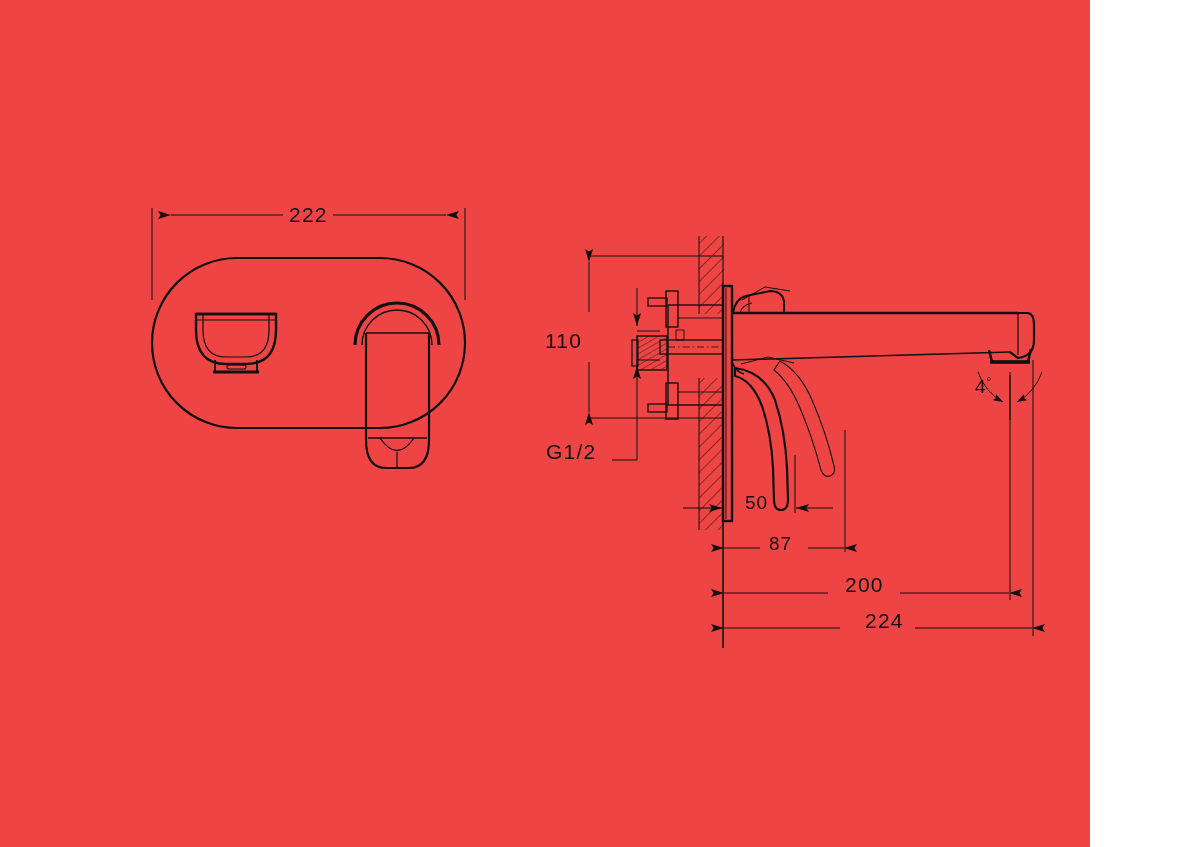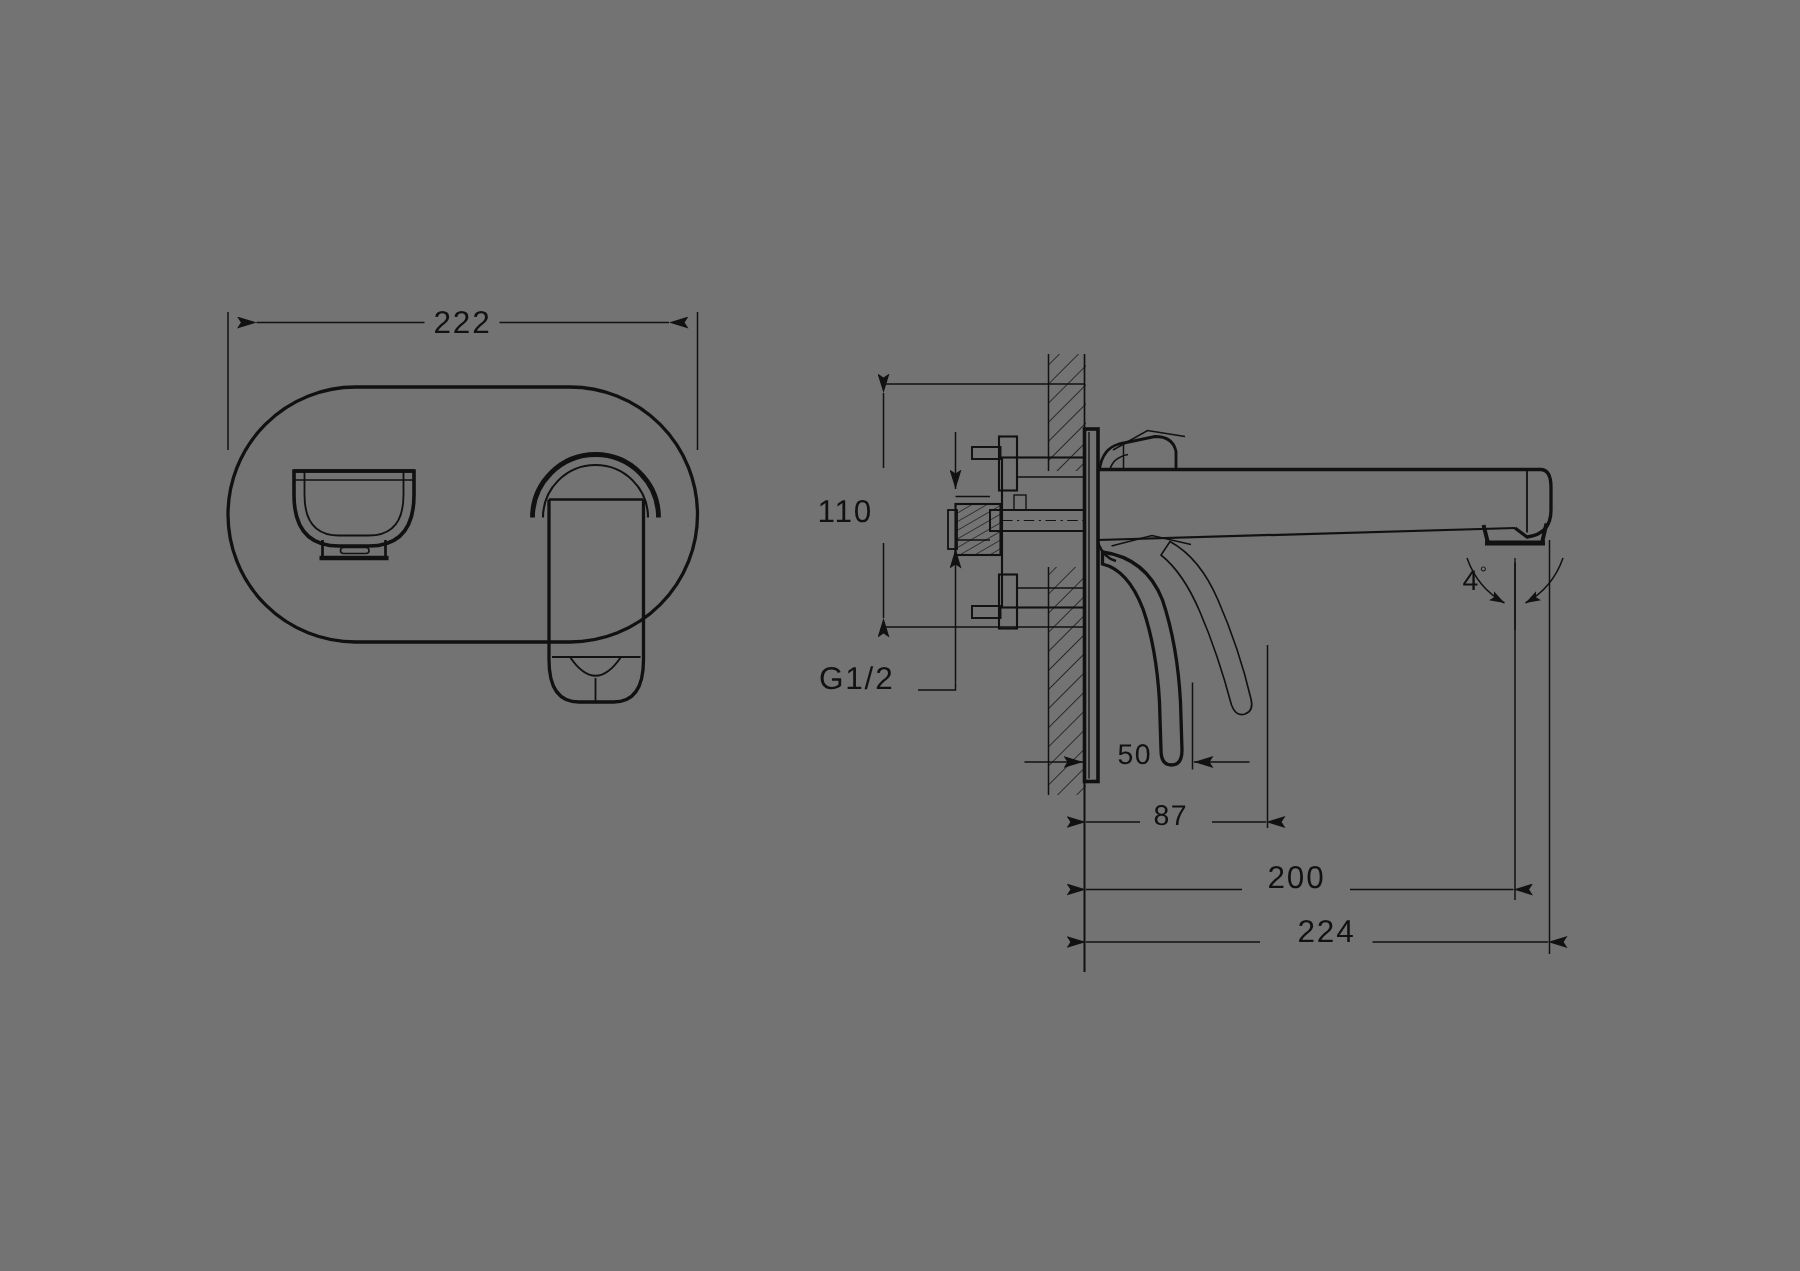--- a/index.html
+++ b/index.html
@@ -1,21 +1,21 @@
 <!DOCTYPE html>
 <html><head>
 <meta charset="utf-8">
 <style>
   html,body{margin:0;padding:0;background:#ffffff;}
   body{
     width:1200px;height:847px;overflow:hidden;
     font-family:"Liberation Sans","DejaVu Sans",sans-serif;
     color:#1a1a1a;
   }
-  #sheet{position:relative;width:1200px;height:847px;background:#737373;}
+  #sheet{position:relative;width:1090px;height:847px;background:#ef4444;}
   svg#drawing{position:absolute;left:0;top:0;width:1200px;height:847px;display:block;}
   .dimtext{
     font-family:"Liberation Sans","DejaVu Sans",sans-serif;
     font-size:21px;letter-spacing:1.2px;fill:#111111;
   }
   .dimtext-sm{
     font-family:"Liberation Sans","DejaVu Sans",sans-serif;
     font-size:19px;letter-spacing:1px;fill:#111111;
   }
   .degsym{font-size:12px;}

